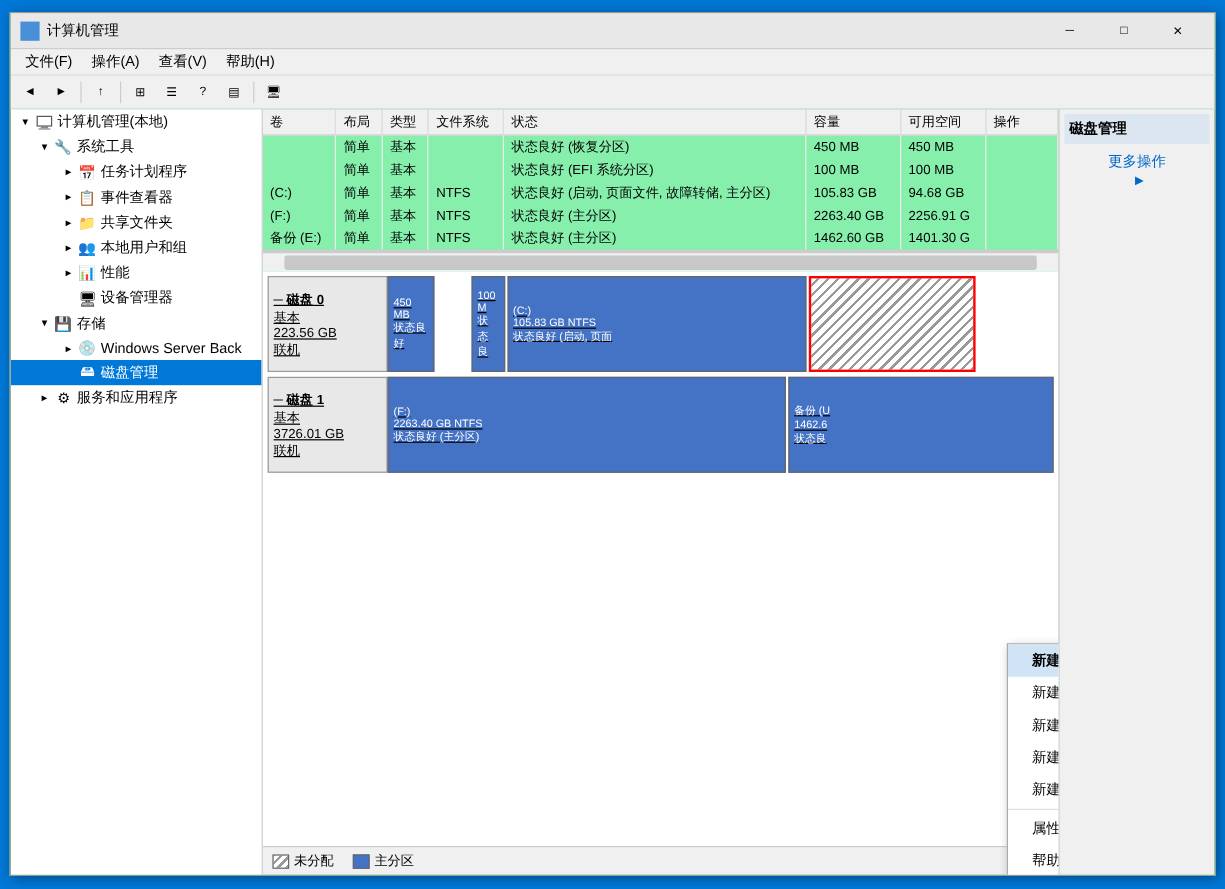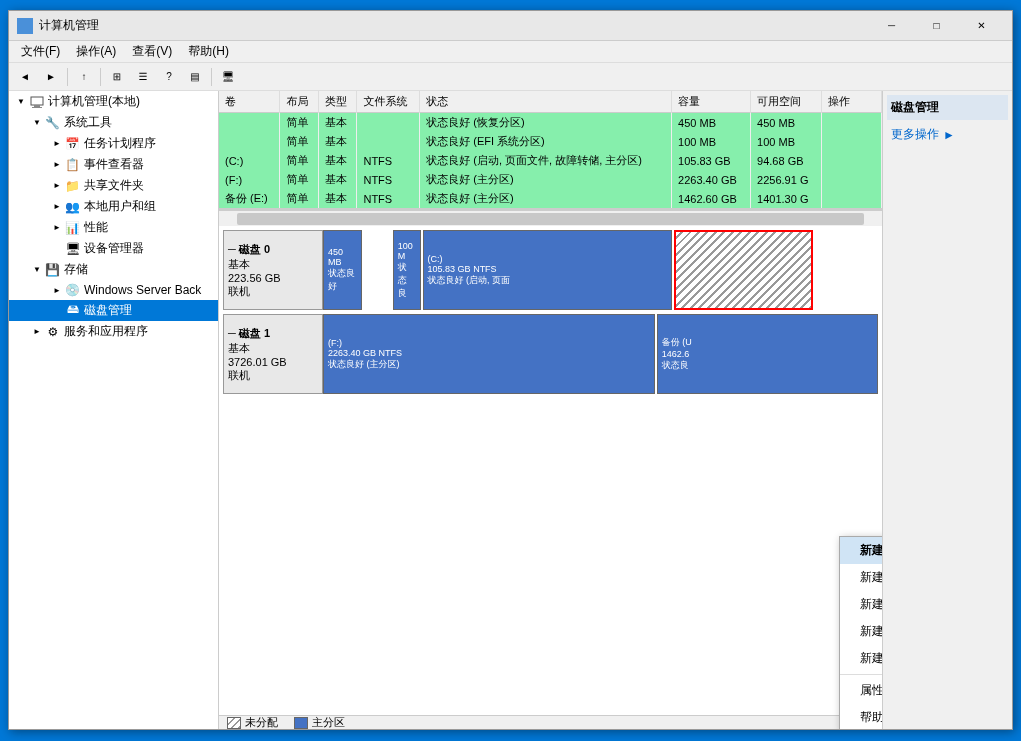--- a/index.html
+++ b/index.html
@@ -166,20 +166,21 @@
     td {
       padding: 2px 6px;
       border-right: 1px solid #eee;
       white-space: nowrap;
     }
     .disk-visual {
       flex: 1;
       background: #fff;
       overflow-y: auto;
       padding: 4px;
+      text-decoration: underline;
     }
     .disk-row {
       display: flex;
       align-items: stretch;
       margin-bottom: 4px;
       min-height: 80px;
     }
     .disk-label {
       width: 100px;
       padding: 4px;
@@ -233,37 +234,38 @@
       font-size: 12px;
       margin-bottom: 4px;
     }
     .action-more {
       display: flex;
       align-items: center;
       color: #0066cc;
       cursor: pointer;
       font-size: 12px;
       padding: 2px 4px;
+      flex-direction: column;
     }
     .scrollbar-area {
       height: 16px;
       background: #f0f0f0;
       border-top: 1px solid #ccc;
       display: flex;
       align-items: center;
     }
     .hscroll {
       flex: 1;
       height: 12px;
       background: #c8c8c8;
       margin: 2px 18px;
       border-radius: 2px;
     }
     .legend-bar {
-      height: 14px;
+      height: 24px;
       background: #f0f0f0;
       border-top: 1px solid #ccc;
       display: flex;
       align-items: center;
       padding: 0 8px;
       gap: 16px;
       font-size: 11px;
     }
     .legend-item {
       display: flex;

